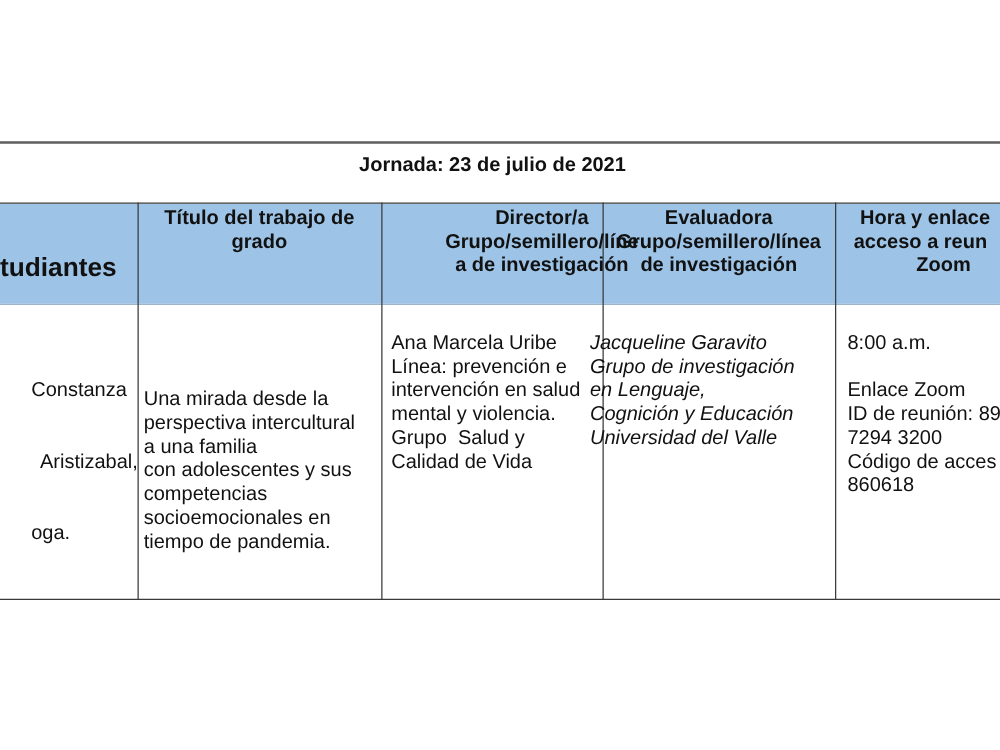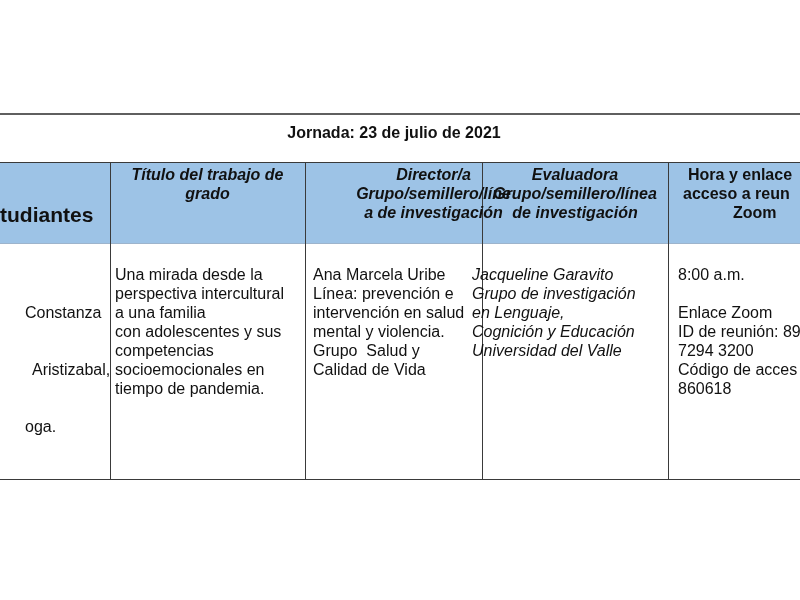--- a/index.html
+++ b/index.html
@@ -44,21 +44,20 @@
   .vline.v2 { left: 305px; }
   .vline.v3 { left: 482px; }
   .vline.v4 { left: 668px; }
 
   
   .hcell {
     top: 165px;
     font-weight: bold; font-size: 16px; line-height: 19px;
     text-align: center;
     white-space: pre-wrap;
-    font-style: italic;
   }
   .hcell.c2 { left: 110px; width: 195px; }
   .hcell.c3 { left: 305px; width: 177px; margin-left: 40px; }
   .hcell.c4 { left: 482px; width: 186px; }
   .hcell-estudiantes {
     left: 0; top: 205px;
     font-weight: bold; font-size: 21px; line-height: 19px;
     white-space: nowrap;
   }
   .hcell-hora { left: 668px; top: 165px; width: 210px;
@@ -68,21 +67,21 @@
   .hcell-hora .hline3 { padding-left: 65px; }
 
   
   .bcell {
     top: 265px;
     font-size: 16px; line-height: 19px;
     white-space: pre-wrap;
   }
   .bcell.c1 { left: 0; width: 106px; padding-left: 25px; }
   .bcell.c1 .iline2 { padding-left: 7px; }
-  .bcell.c2 { left: 115px; width: 188px; }
+  .bcell.c2 { left: 115px; width: 188px; margin-top: 45px; }
   .bcell.c3 { left: 313px; width: 167px; }
   .bcell.c4 { left: 472px; width: 176px; font-style: italic; }
   .bcell.c5 { left: 678px; width: 132px; white-space: pre; }
 </style>
 </head>
 <body>
 
 <div class="abs page-rule"></div>
 
 <div class="abs page-title">Jornada: 23 de julio de 2021</div>

